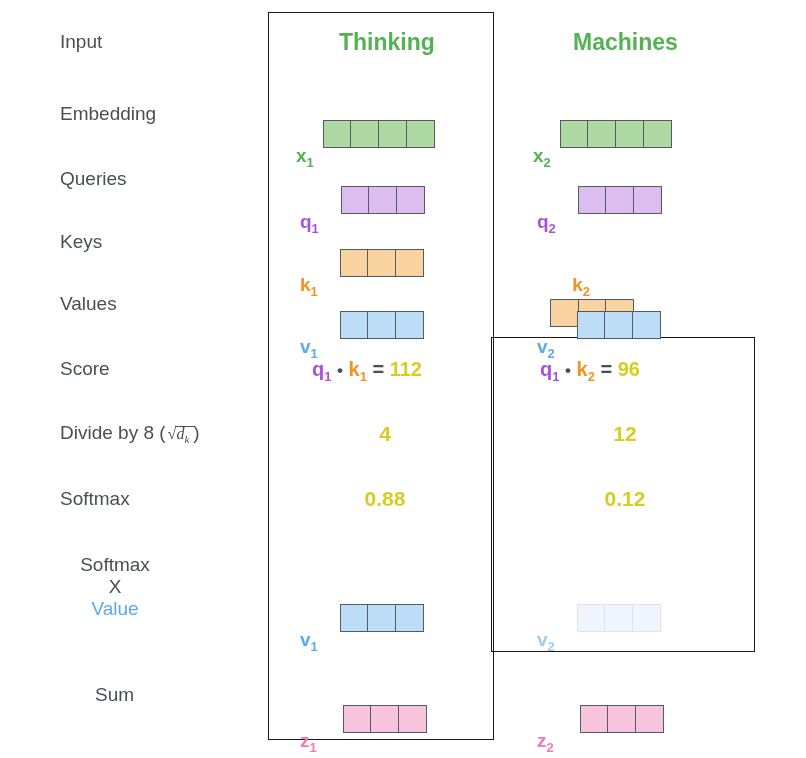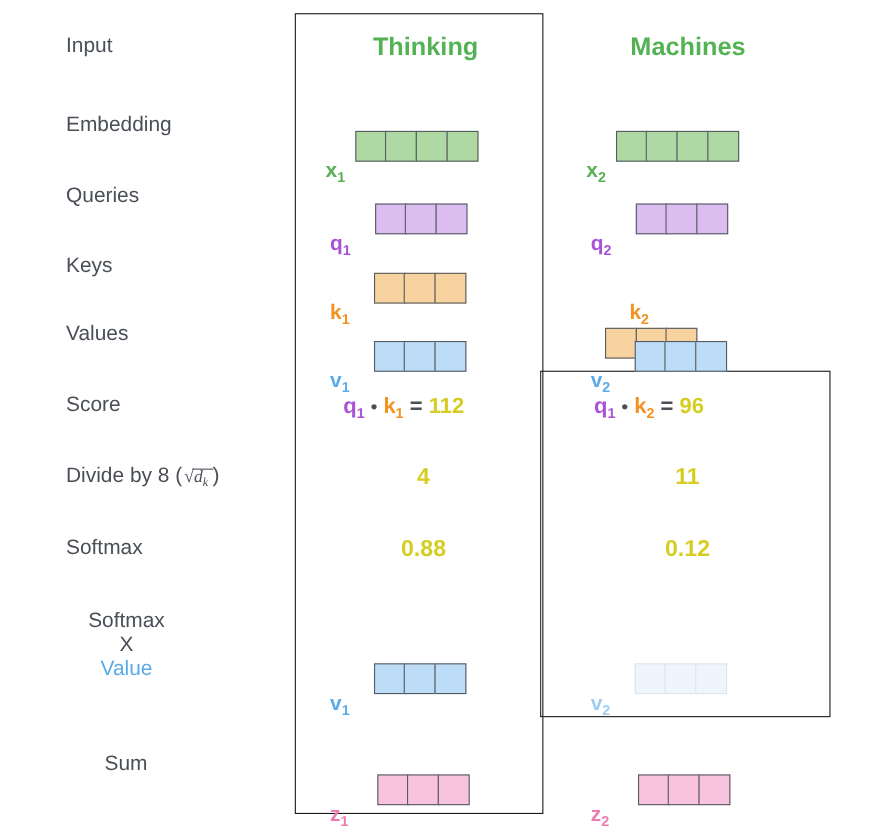--- a/index.html
+++ b/index.html
@@ -248,21 +248,21 @@
   </div>
   <div class="formula" style="left:540px; top:358px;">
     <span class="f-q"><span>q</span><sub>1</sub></span>
     <span class="f-dot">•</span>
     <span class="f-k"><span>k</span><sub>2</sub></span>
     <span class="f-eq">=</span>
     <span class="f-num">96</span>
   </div>
 
   <div class="scalar" style="left:330px; top:422px; width:110px;">4</div>
-  <div class="scalar" style="left:570px; top:422px; width:110px;">11</div>
+  <div class="scalar" style="left:570px; top:422px; width:110px;">12</div>
 
   <div class="scalar" style="left:330px; top:487px; width:110px;">0.88</div>
   <div class="scalar" style="left:570px; top:487px; width:110px;">0.12</div>
 
   <div class="vec" style="left:300px; top:582px;">
     <span class="vec-label lbl-blue"><span>v</span><sub>1</sub></span>
     <span class="cells" style="margin-left:13px;">
       <span class="cell c-blue"></span>
       <span class="cell c-blue"></span>
       <span class="cell c-blue"></span>

